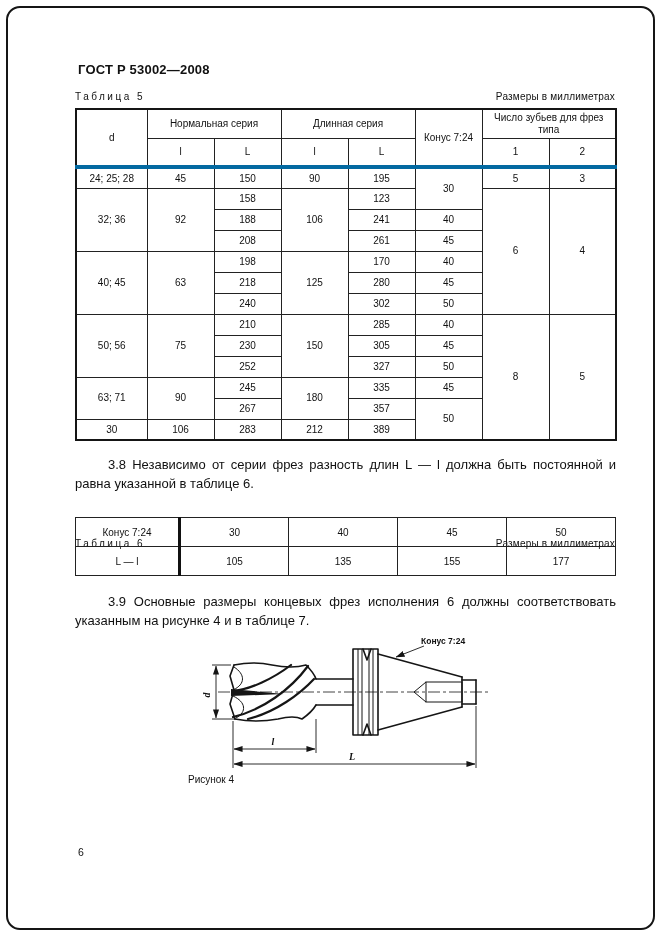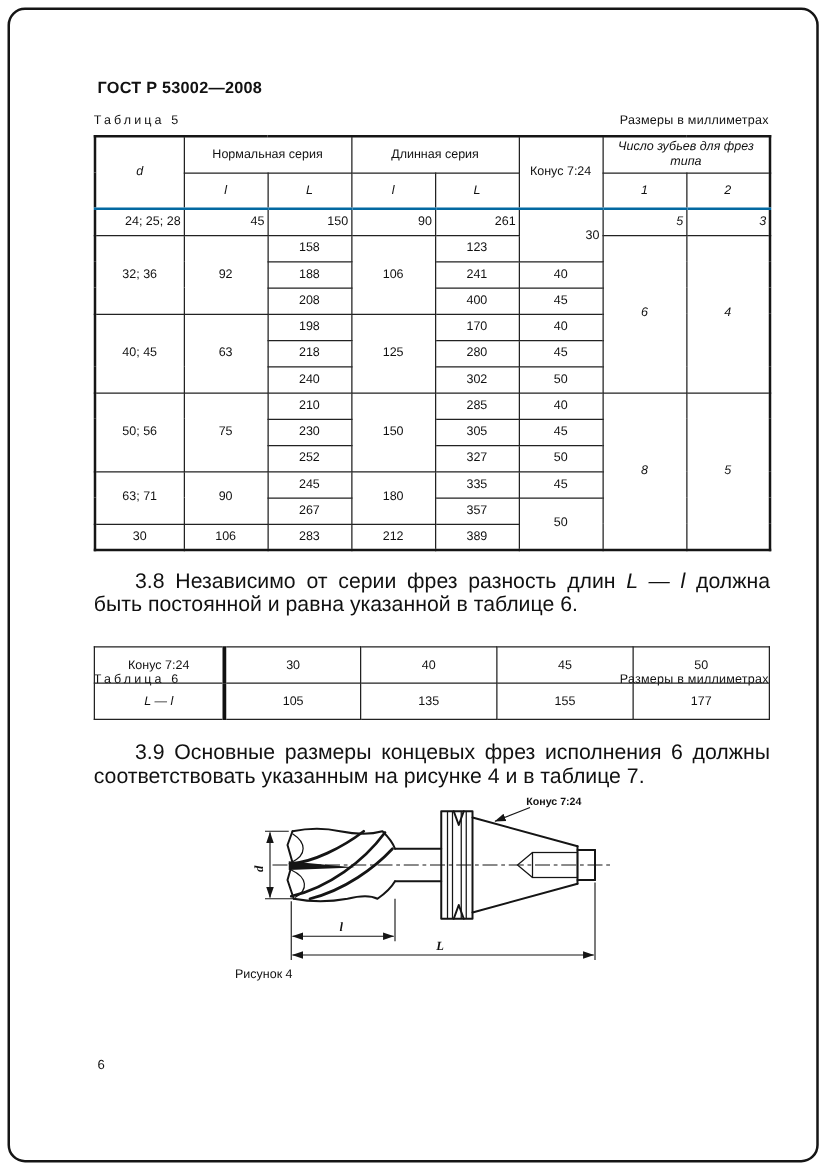--- a/index.html
+++ b/index.html
@@ -15,29 +15,29 @@
   .cap-row{left:75px;width:540px;display:flex;justify-content:space-between;
     font-size:10px;align-items:flex-end;}
   .cap-left{letter-spacing:2.5px;text-align:right;}
   .cap-right{letter-spacing:.2px;}
   table{border-collapse:collapse;table-layout:fixed;}
   .t5{left:75px;top:108px;width:541px;border:2px solid #151515;}
   .t5 th,.t5 td{border:1px solid #222;text-align:center;vertical-align:middle;
     font-size:10px;font-weight:normal;padding:0 2px;line-height:1.15;}
   .t5 thead tr{height:29px;}
   .t5 tbody tr{height:21px;}
-  .t5 tbody tr:first-child td{border-top:2px solid #0369a1;text-align:right;}
+  .t5 tbody tr:first-child td{border-top:4px solid #0369a1;}
   .t6{left:75px;top:517px;width:541px;border:1.5px solid #151515;}
   .t6 td{border:1px solid #222;text-align:center;vertical-align:middle;
     font-size:10px;padding:0 2px;}
   .t6 tr{height:29px;}
   .t6 td:first-child{border-right:3px solid #111;}
-  .it{font-style:italic;}
+  .it{}
   .teeth-hdr{font-size:9.5px;}
-  .para{left:75px;width:541px;font-size:17px;line-height:19px;
+  .para{left:75px;width:541px;font-size:13px;line-height:19px;
     text-align:justify;text-indent:33px;margin:0;}
   .p38{top:455px;}
   .p39{top:592px;}
   .fig{left:188px;top:634px;}
   .fig-caption{left:188px;top:774px;width:314px;text-align:left;font-size:10px;}
   .page-num{left:78px;top:846px;font-size:10.5px;}
   svg .ol{fill:none;stroke:#151515;stroke-width:1.6;stroke-linejoin:round;stroke-linecap:round;}
   svg .flute{fill:none;stroke:#151515;stroke-width:2.2;stroke-linecap:round;}
   svg .thin{fill:none;stroke:#151515;stroke-width:1;}
   svg .dim{fill:none;stroke:#151515;stroke-width:.9;}
@@ -86,42 +86,42 @@
       <th class="it">1</th>
       <th class="it">2</th>
     </tr>
   </thead>
   <tbody>
     <tr>
       <td>24; 25; 28</td>
       <td>45</td>
       <td>150</td>
       <td>90</td>
-      <td>261</td>
+      <td>195</td>
       <td rowspan="2">30</td>
       <td class="it">5</td>
       <td class="it">3</td>
     </tr>
     <tr>
       <td rowspan="3">32; 36</td>
       <td rowspan="3">92</td>
       <td>158</td>
       <td rowspan="3">106</td>
       <td>123</td>
       <td rowspan="6" class="it">6</td>
       <td rowspan="6" class="it">4</td>
     </tr>
     <tr>
       <td>188</td>
       <td>241</td>
       <td>40</td>
     </tr>
     <tr>
       <td>208</td>
-      <td>400</td>
+      <td>261</td>
       <td>45</td>
     </tr>
     <tr>
       <td rowspan="3">40; 45</td>
       <td rowspan="3">63</td>
       <td>198</td>
       <td rowspan="3">125</td>
       <td>170</td>
       <td>40</td>
     </tr>

